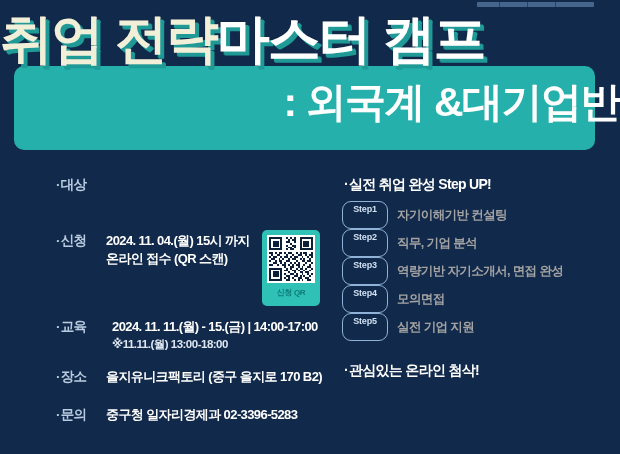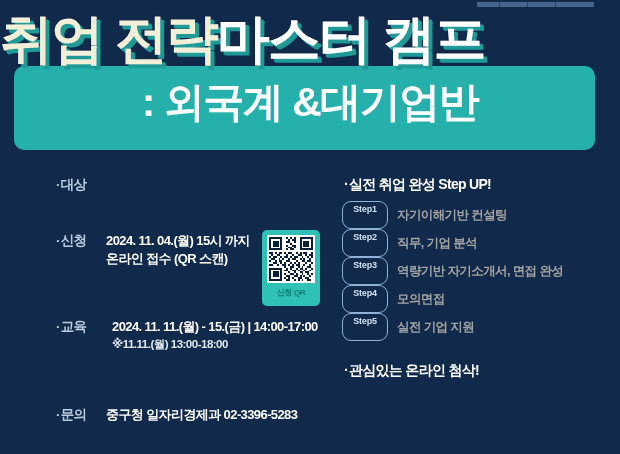--- a/index.html
+++ b/index.html
@@ -70,21 +70,21 @@
       -1px -1px 0 rgba(0,0,0,.06);
   }
   #main-title .cream { color: #f2efd9; }
   #main-title .white { color: #ffffff; }
 
   #subtitle {
     position: absolute;
     left: 0;
     top: 82px;
     width: 620px;
-    text-align: center;
+    text-align: right;
     font-size: 41px;
     font-weight: 700;
     letter-spacing: -1.5px;
     line-height: 1;
     color: #ffffff;
     white-space: nowrap;
   }
 
   
   #content {
@@ -428,20 +428,26 @@
     </div>
 
     <div class="info-row" id="row-edu">
       <div class="info-label">교육</div>
       <div class="info-body">
         <div class="info-line">2024. 11. 11.(월) - 15.(금) | 14:00-17:00</div>
         <div class="info-sub">※11.11.(월) 13:00-18:00</div>
       </div>
     </div>
 
+    <div class="info-row" id="row-place">
+      <div class="info-label">장소</div>
+      <div class="info-body">
+        <div class="info-line">을지유니크팩토리 (중구 을지로 170 B2)</div>
+      </div>
+    </div>
 
     <div class="info-row" id="row-contact">
       <div class="info-label">문의</div>
       <div class="info-body">
         <div class="info-line">중구청 일자리경제과 02-3396-5283</div>
       </div>
     </div>
 
   </div>
 

